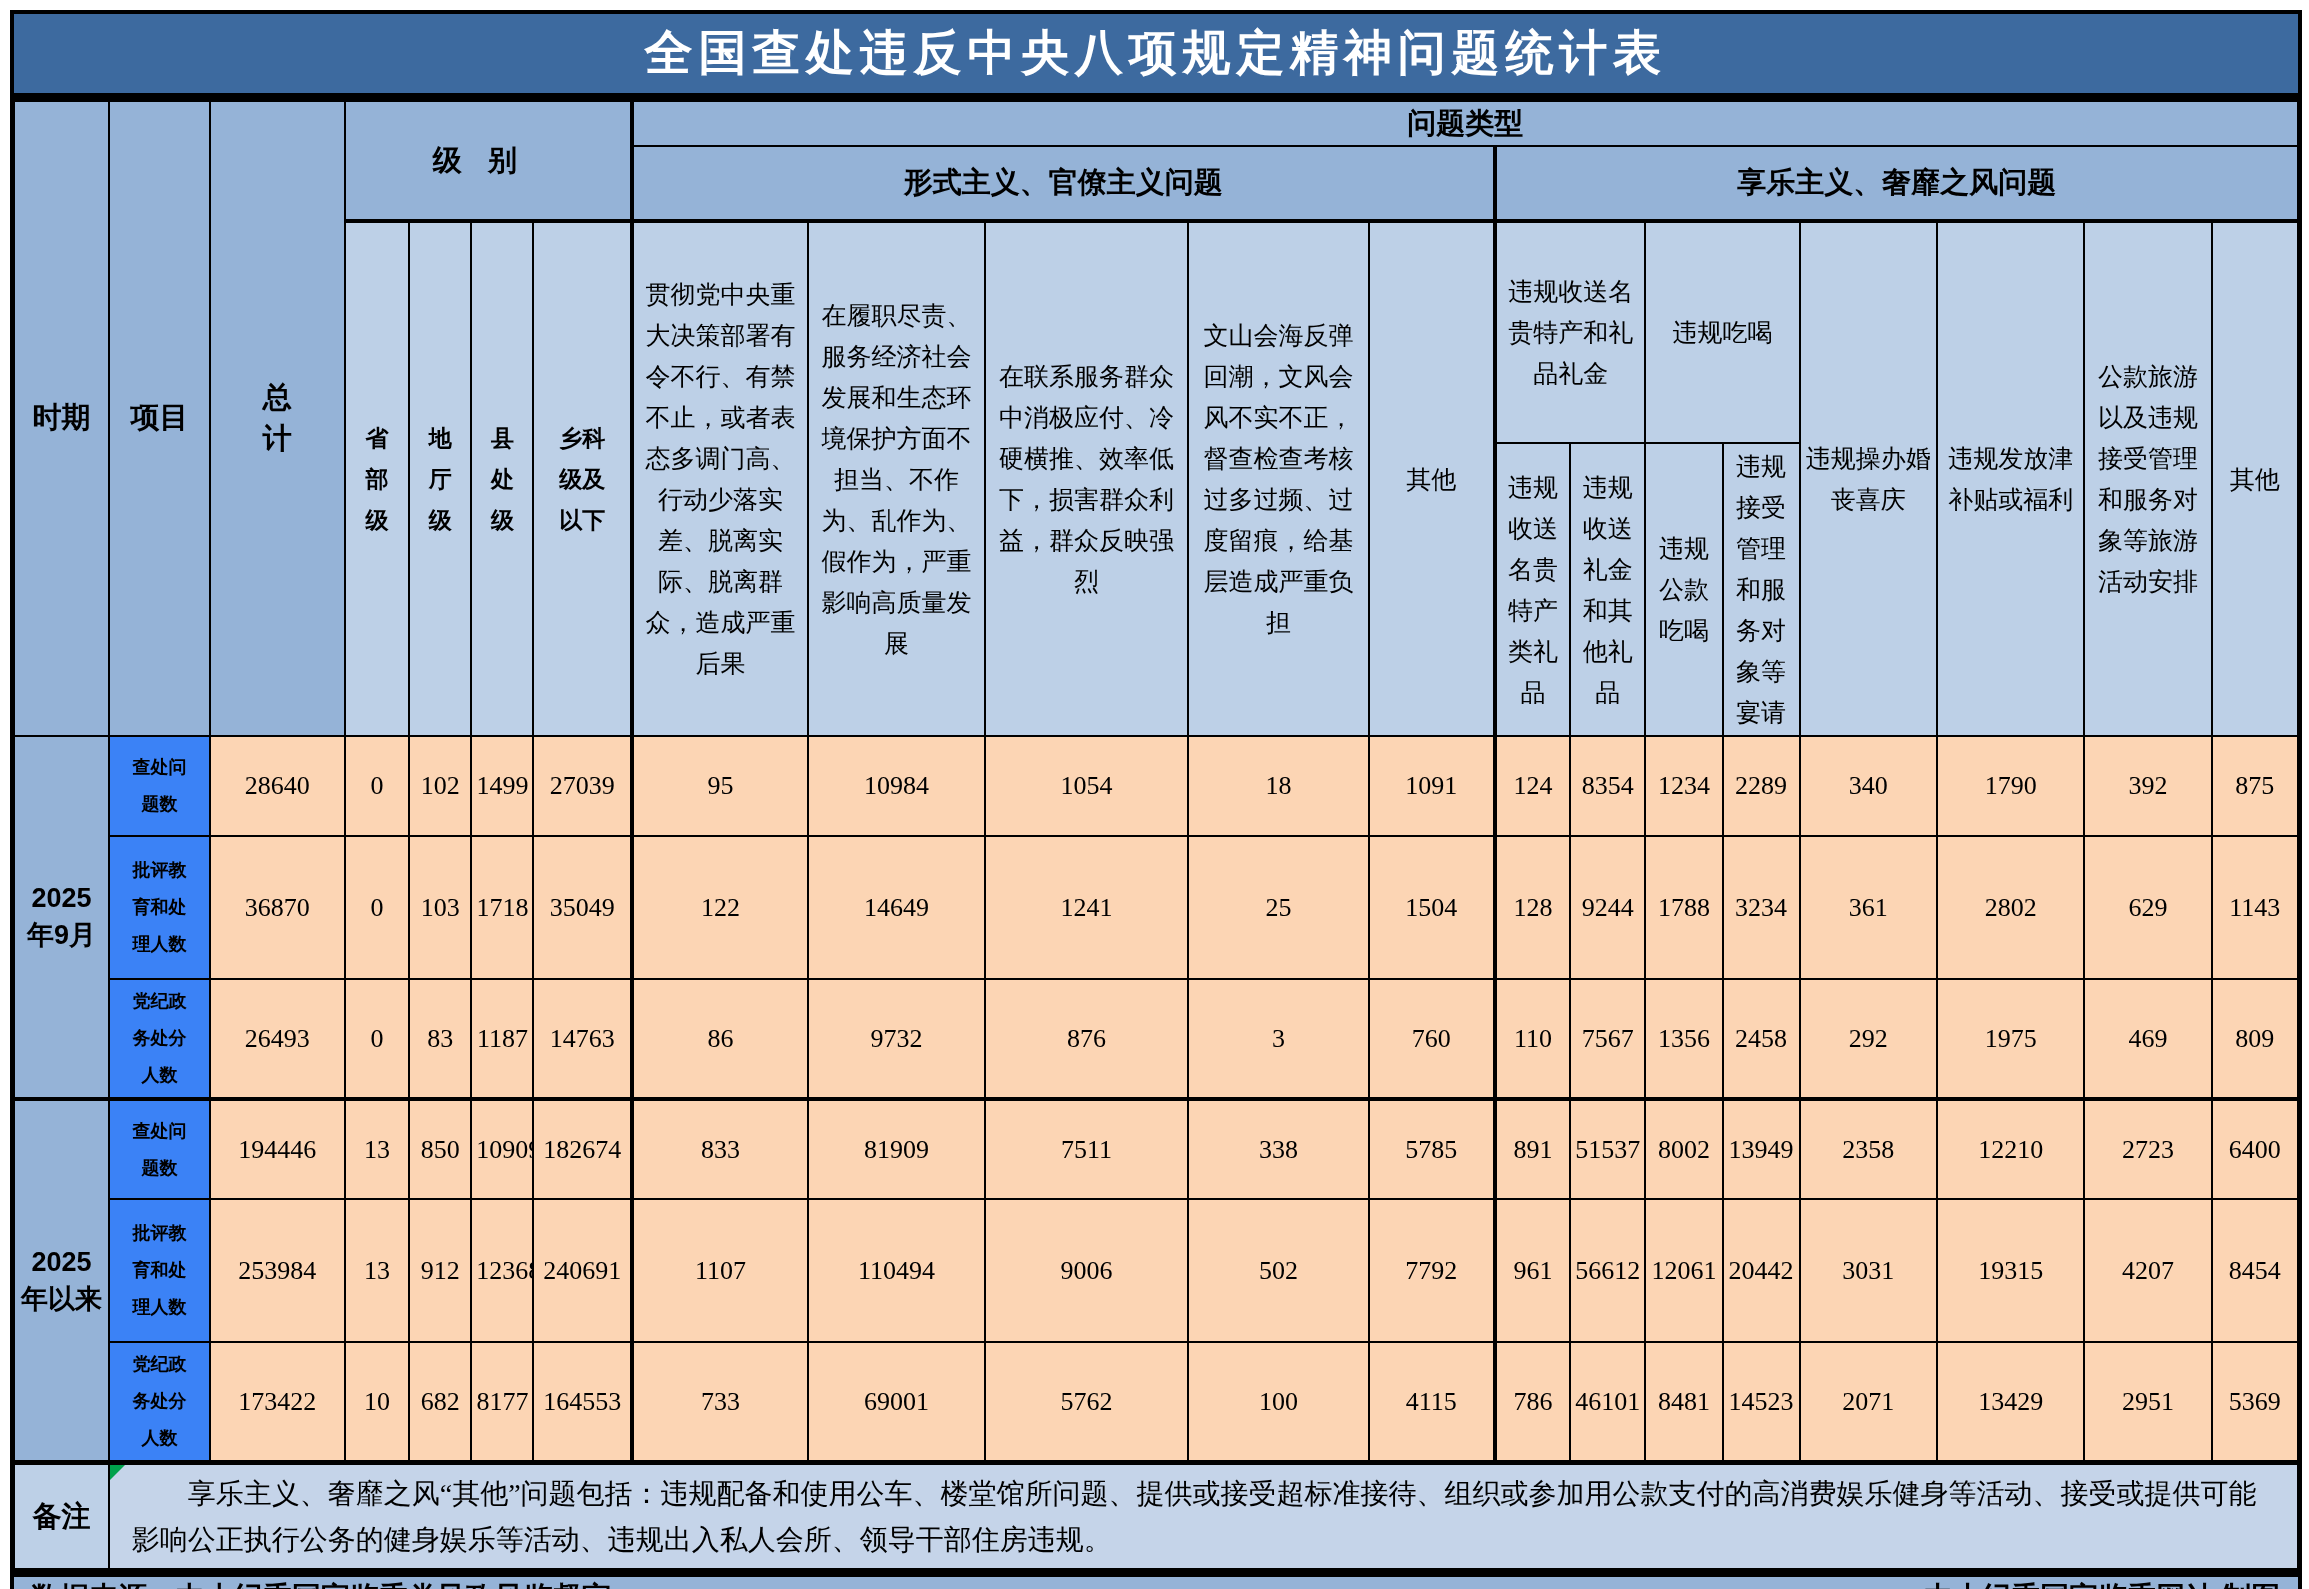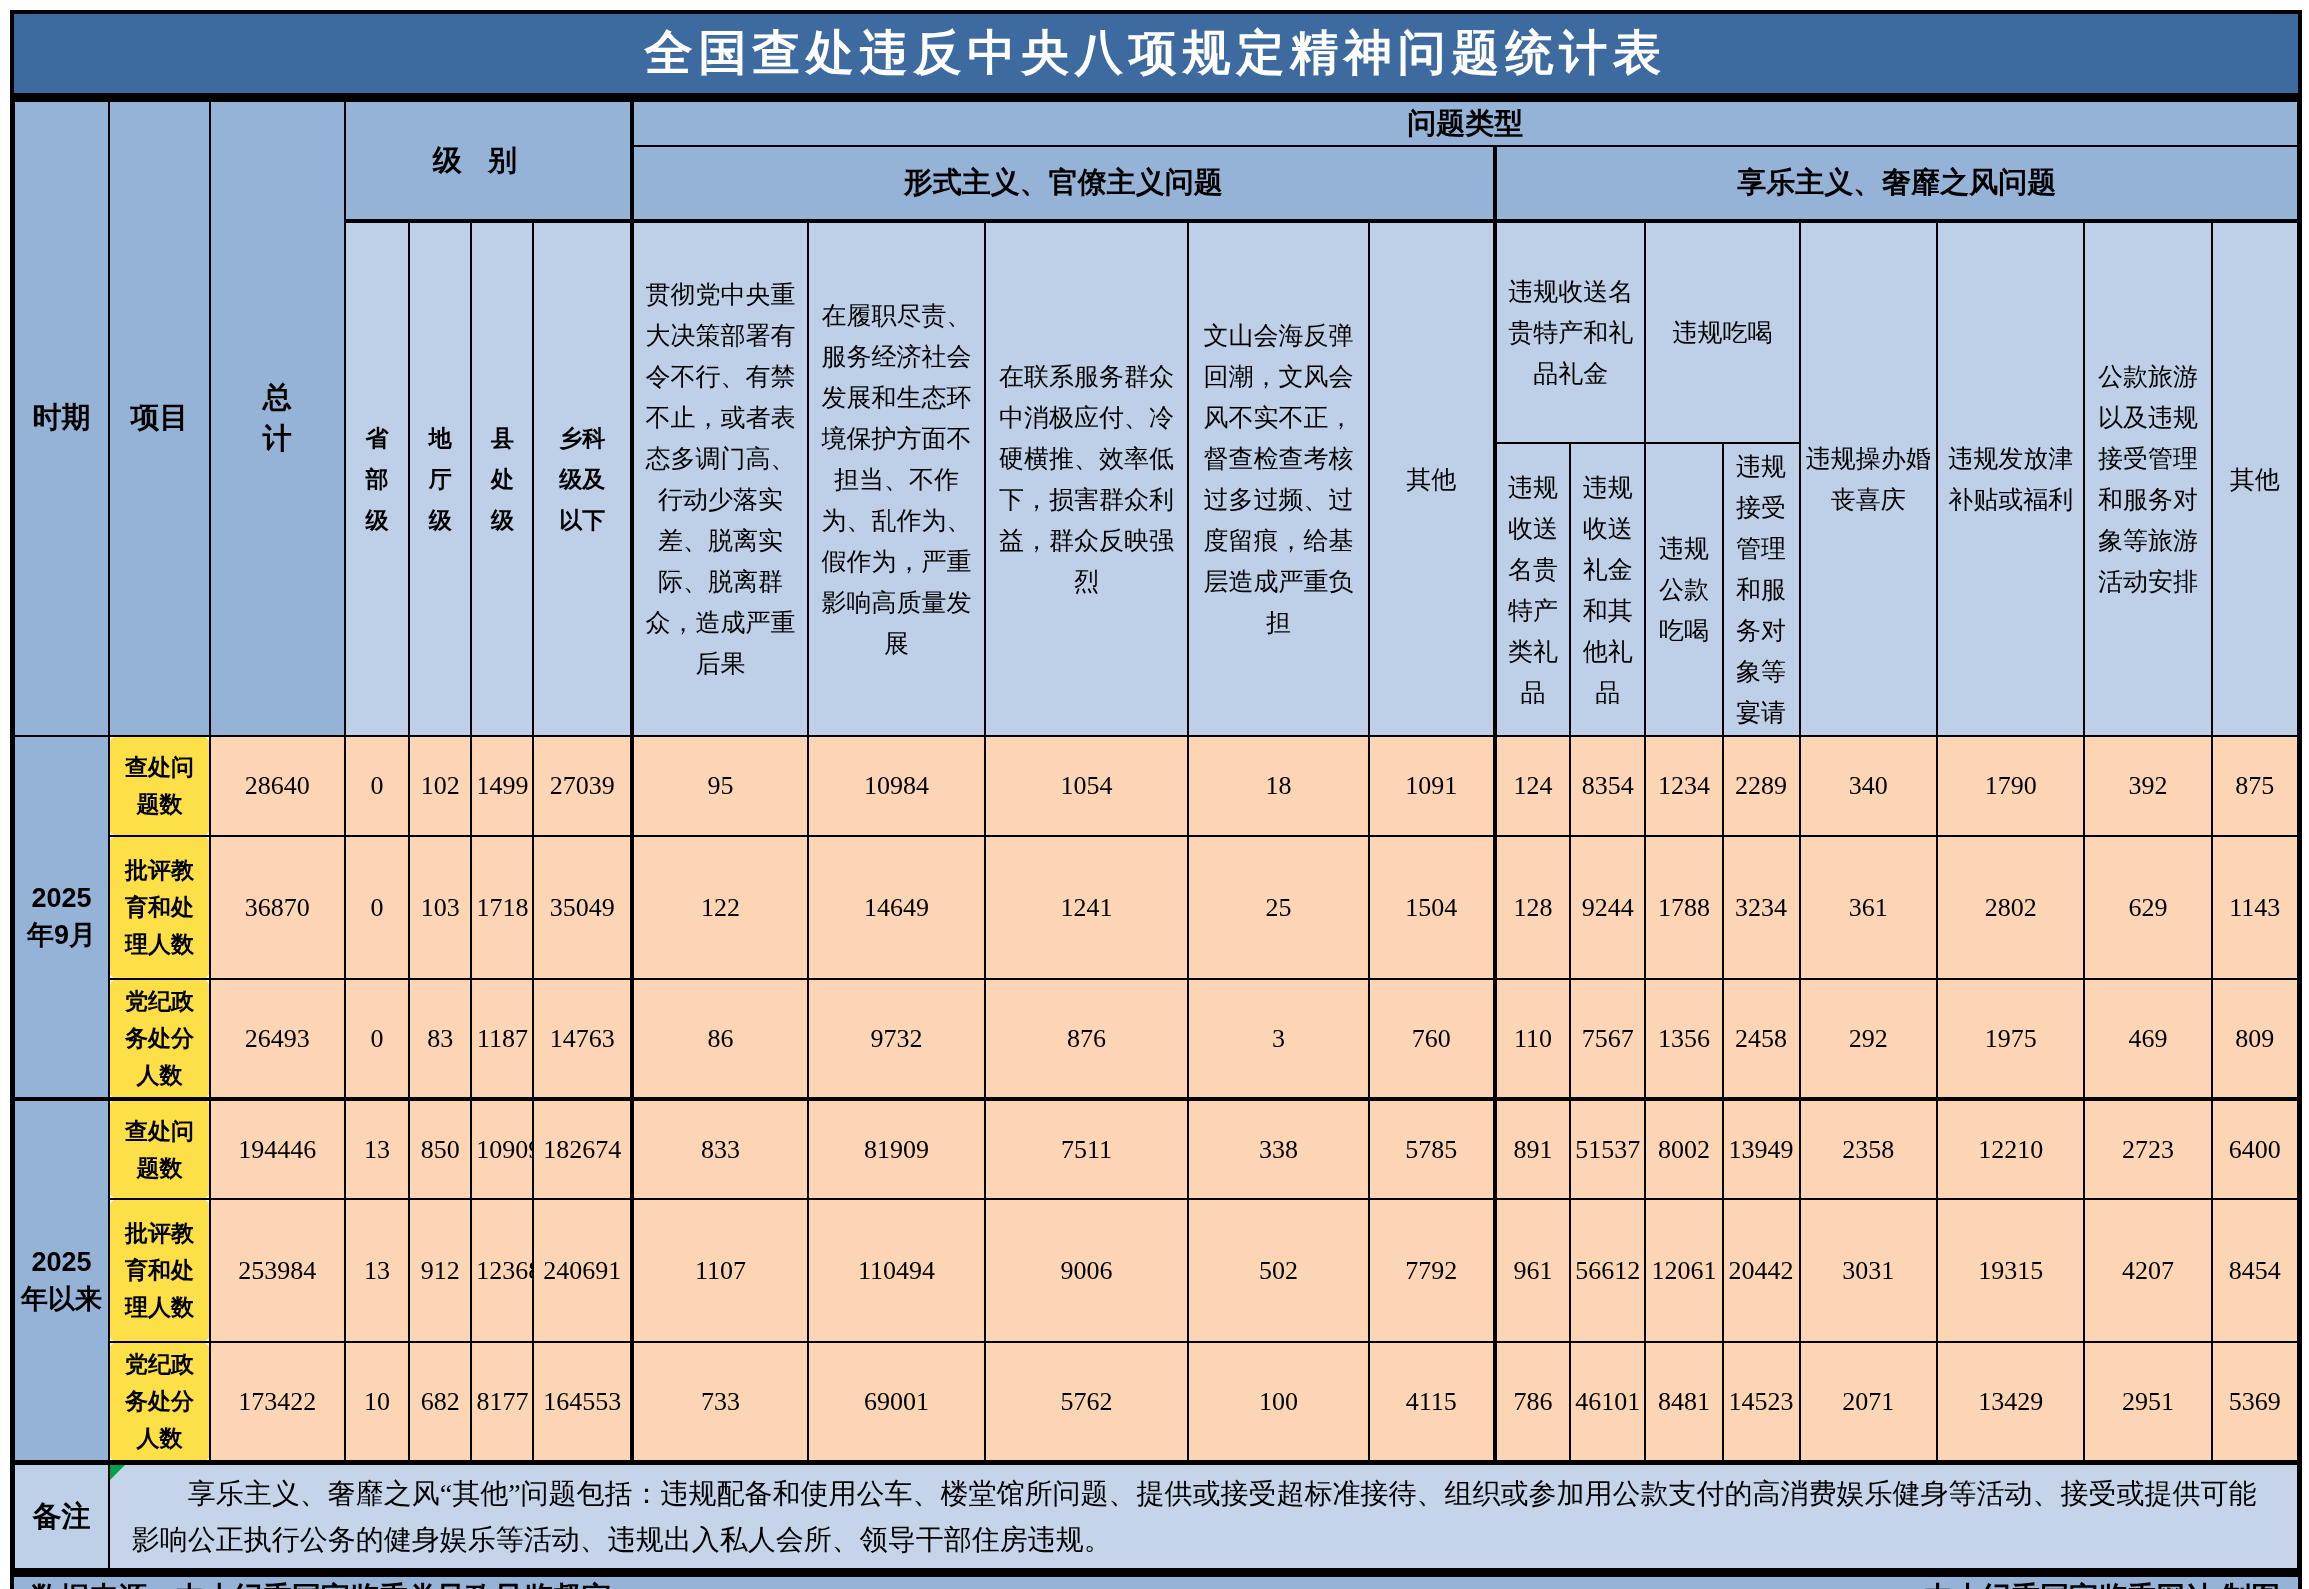--- a/index.html
+++ b/index.html
@@ -12,21 +12,21 @@
   table.main{border-collapse:collapse;table-layout:fixed;width:2292px;border:5.8px solid #000;}
   table.main th,table.main td{
     border:2.9px solid #000;box-sizing:border-box;vertical-align:middle;text-align:center;
     padding:1.9px 3.9px;color:#000;overflow:hidden;
   }
   
   .g{background:#95b3d7;font-family:"Liberation Sans",sans-serif;font-weight:bold;font-size:29px;}
   .lvl{background:#bdd0e7;font-family:Liberation Serif, serif;font-weight:bold;font-size:23px;line-height:39px;}
   .lt{background:#bdd0e7;font-family:"Liberation Serif",serif;font-weight:normal;font-size:25px;line-height:41px;text-align:justify;text-justify:inter-character;padding:7.7px 9.7px;}
   .num{background:#fcd5b4;font-family:"Liberation Serif",serif;font-size:26px;}
-  .item{background:#fde047;font-family:"Liberation Sans",sans-serif;font-weight:bold;font-size:23px;line-height:37px;border-radius:9px;}
+  .item{background:#3b82f6;font-family:"Liberation Sans",sans-serif;font-weight:bold;font-size:18px;line-height:37px;}
   .period{background:#95b3d7;font-family:"Liberation Sans",sans-serif;font-weight:bold;font-size:27px;line-height:37px;margin-top:48px;}
   .spread{letter-spacing:0.9em;text-indent:0.9em;}
   .stack1{display:inline-block;width:1.15em;line-height:41px;}
   .stack2{display:inline-block;width:2.3em;line-height:41px;}
   .itemw{display:inline-block;width:3.2em;}
   
   .thL{border-left-width:4.8px !important;}
   .bb5{border-bottom-width:4.8px !important;}
   tr.pstart th,tr.pstart td{border-top-width:4.8px !important;}
   tr.remark th,tr.remark td{border-top-width:5.8px !important;}

